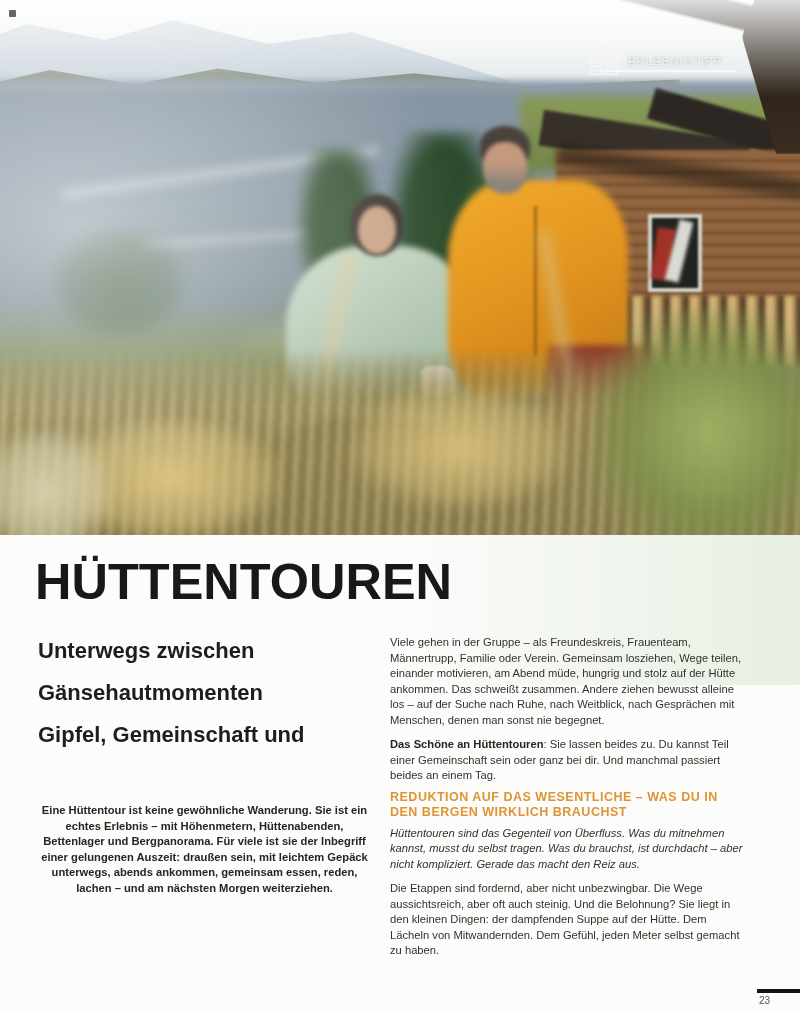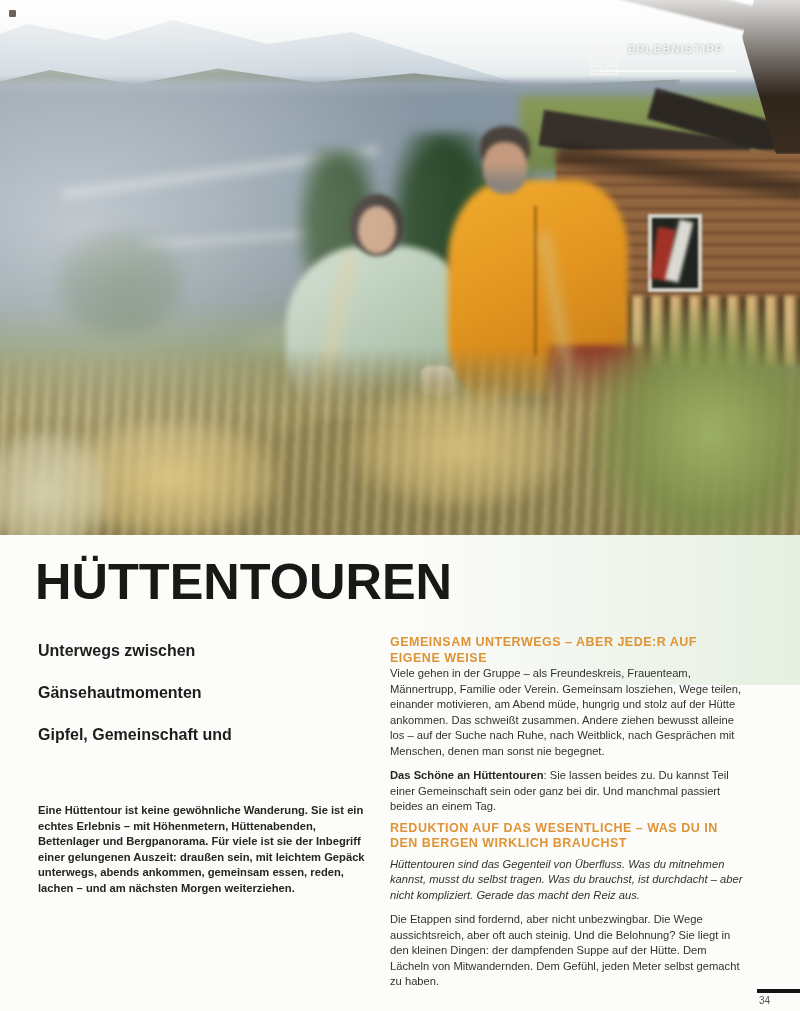--- a/index.html
+++ b/index.html
@@ -65,33 +65,33 @@
     -webkit-mask-image:linear-gradient(180deg,transparent 0,black 32%); mask-image:linear-gradient(180deg,transparent 0,black 32%); }
   .g-patch-1 { left:70px; top:70px; width:220px; height:120px; background:radial-gradient(ellipse,#dcc582 0%,rgba(220,197,130,.5) 55%,transparent 78%); filter:blur(5px); }
   .g-patch-2 { left:360px; top:40px; width:220px; height:120px; background:radial-gradient(ellipse,#d4bd7a 0%,rgba(212,189,122,.45) 55%,transparent 78%); filter:blur(6px); }
   .g-green-right { left:600px; top:-40px; width:240px; height:250px; background:radial-gradient(ellipse,#9db063 0%,rgba(125,143,74,.85) 48%,transparent 78%); filter:blur(4px); }
   .g-light-left { left:-10px; top:84px; width:130px; height:120px; background:radial-gradient(ellipse,#d6d0ab 0%,rgba(214,208,171,.6) 55%,transparent 80%); filter:blur(6px); }
   .haze { inset:0; background:radial-gradient(620px 420px at 10% 42%,rgba(255,255,255,.5),transparent 62%),linear-gradient(180deg,rgba(255,255,255,.85) 0%,rgba(255,255,255,0) 18%); pointer-events:none; }
   .corner-mark { left:9px; top:10px; width:7px; height:7px; background:#5c5348; border-radius:1px; opacity:.9; }
   
   .badge { left:586px; top:43px; width:150px; height:34px; }
   .badge svg { position:absolute; left:0; top:0; }
-  .badge-label { position:absolute; left:42px; top:0; font-size:10.5px; font-weight:700; letter-spacing:1.6px; color:#f4f4f2; white-space:nowrap; text-shadow:0 0 3px rgba(40,50,60,.4); }
+  .badge-label { position:absolute; left:42px; top:12px; font-size:10.5px; font-weight:400; letter-spacing:1.6px; color:#f4f4f2; white-space:nowrap; text-shadow:0 0 3px rgba(40,50,60,.4); }
   .badge-line { position:absolute; left:14px; top:27px; width:136px; height:1.5px; background:rgba(248,248,246,.92); }
   
   .content { position:absolute; left:0; top:535px; width:800px; height:476px; background:#fcfcfb; }
   .content::before { content:""; position:absolute; inset:0 0 auto 0; height:150px;
     background:linear-gradient(90deg,rgba(233,240,229,0) 50%,rgba(223,235,217,.75) 100%); pointer-events:none; }
   .headline { position:absolute; left:35px; top:22px; font-size:50px; line-height:1; font-weight:800; letter-spacing:0px; color:#181816; transform:scaleX(1.01); transform-origin:left; }
-  .subtitle { position:absolute; left:38px; top:95px; font-size:16px; font-weight:700; color:#1d1d1b; line-height:42px; }
+  .subtitle { position:absolute; left:38px; top:95px; font-size:22px; font-weight:700; color:#1d1d1b; line-height:42px; }
   .subtitle span { display:block; }
   .col-left { position:absolute; left:38px; top:268px; width:333px; }
   .col-right { position:absolute; left:390px; top:100px; width:357px; }
   .body-text { font-size:11.2px; line-height:15.5px; color:#33312d; text-align:left; }
-  .bold { font-weight:700; color:#262522; }
+  .bold { font-weight:700; color:#262522;text-align:center; }
   .para-gap { margin-top:13px; }
   .sec-heading { font-size:12.5px; line-height:15.5px; font-weight:700; letter-spacing:.5px; color:#DE9434; }
   .sec-heading.second { margin-top:6px; }
   .col-right .body-text.first { margin-top:0; }
   .col-right .body-text.mid { margin-top:9px; }
   .col-right .body-text.after-head { margin-top:5px;font-style:italic; }
   
   .footer-bar { position:absolute; left:757px; top:989px; width:43px; height:3.5px; background:#141414; }
   .page-number { position:absolute; left:759px; top:995px; font-size:10px; color:#55524e; }
 </style>
@@ -174,25 +174,24 @@
       <span>Unterwegs zwischen</span>
       <span>Gänsehautmomenten</span>
       <span>Gipfel, Gemeinschaft und</span>
     </div>
 
     <div class="col-left">
       <p class="body-text bold">Eine Hüttentour ist keine gewöhnliche Wanderung. Sie ist ein echtes Erlebnis – mit Höhenmetern, Hüttenabenden, Bettenlager und Bergpanorama. Für viele ist sie der Inbegriff einer gelungenen Auszeit: draußen sein, mit leichtem Gepäck unterwegs, abends ankommen, gemeinsam essen, reden, lachen – und am nächsten Morgen weiterziehen.</p>
     </div>
 
     <div class="col-right">
-      <h2 class="sec-heading">GEMEINSAM UNTERWEGS – ABER JEDE:R AUF EIGENE WEISE</h2>
       <p class="body-text first">Viele gehen in der Gruppe – als Freundeskreis, Frauenteam, Männertrupp, Familie oder Verein. Gemeinsam losziehen, Wege teilen, einander motivieren, am Abend müde, hungrig und stolz auf der Hütte ankommen. Das schweißt zusammen. Andere ziehen bewusst alleine los – auf der Suche nach Ruhe, nach Weitblick, nach Gesprächen mit Menschen, denen man sonst nie begegnet.</p>
       <p class="body-text mid"><span class="bold">Das Schöne an Hüttentouren</span><span>: Sie lassen beides zu. Du kannst Teil einer Gemeinschaft sein oder ganz bei dir. Und manchmal passiert beides an einem Tag.</span></p>
       <h2 class="sec-heading second">REDUKTION AUF DAS WESENTLICHE – WAS DU IN DEN BERGEN WIRKLICH BRAUCHST</h2>
       <p class="body-text after-head">Hüttentouren sind das Gegenteil von Überfluss. Was du mitnehmen kannst, musst du selbst tragen. Was du brauchst, ist durchdacht – aber nicht kompliziert. Gerade das macht den Reiz aus.</p>
       <p class="body-text mid">Die Etappen sind fordernd, aber nicht unbezwingbar. Die Wege aussichtsreich, aber oft auch steinig. Und die Belohnung? Sie liegt in den kleinen Dingen: der dampfenden Suppe auf der Hütte. Dem Lächeln von Mitwandernden. Dem Gefühl, jeden Meter selbst gemacht zu haben.</p>
     </div>
   </div>
 
   <div class="footer-bar"></div>
-  <div class="page-number">34</div>
+  <div class="page-number">23</div>
 
 </div>
 
 </body></html>

